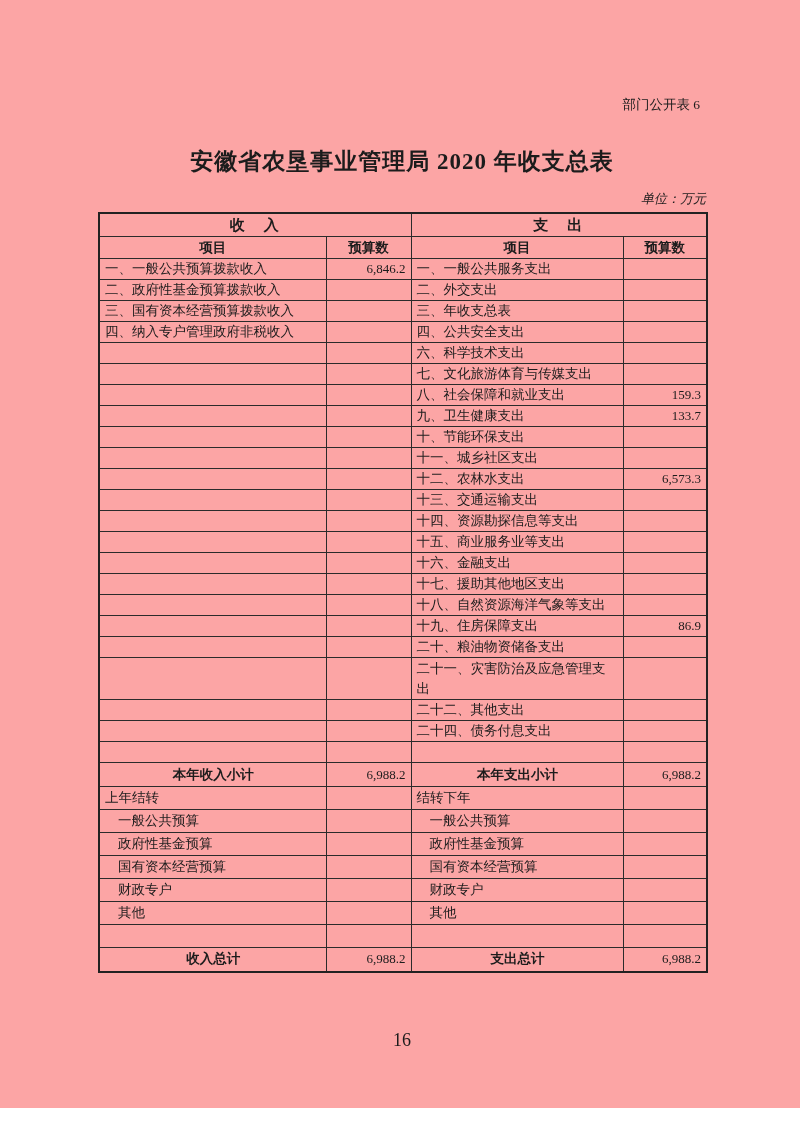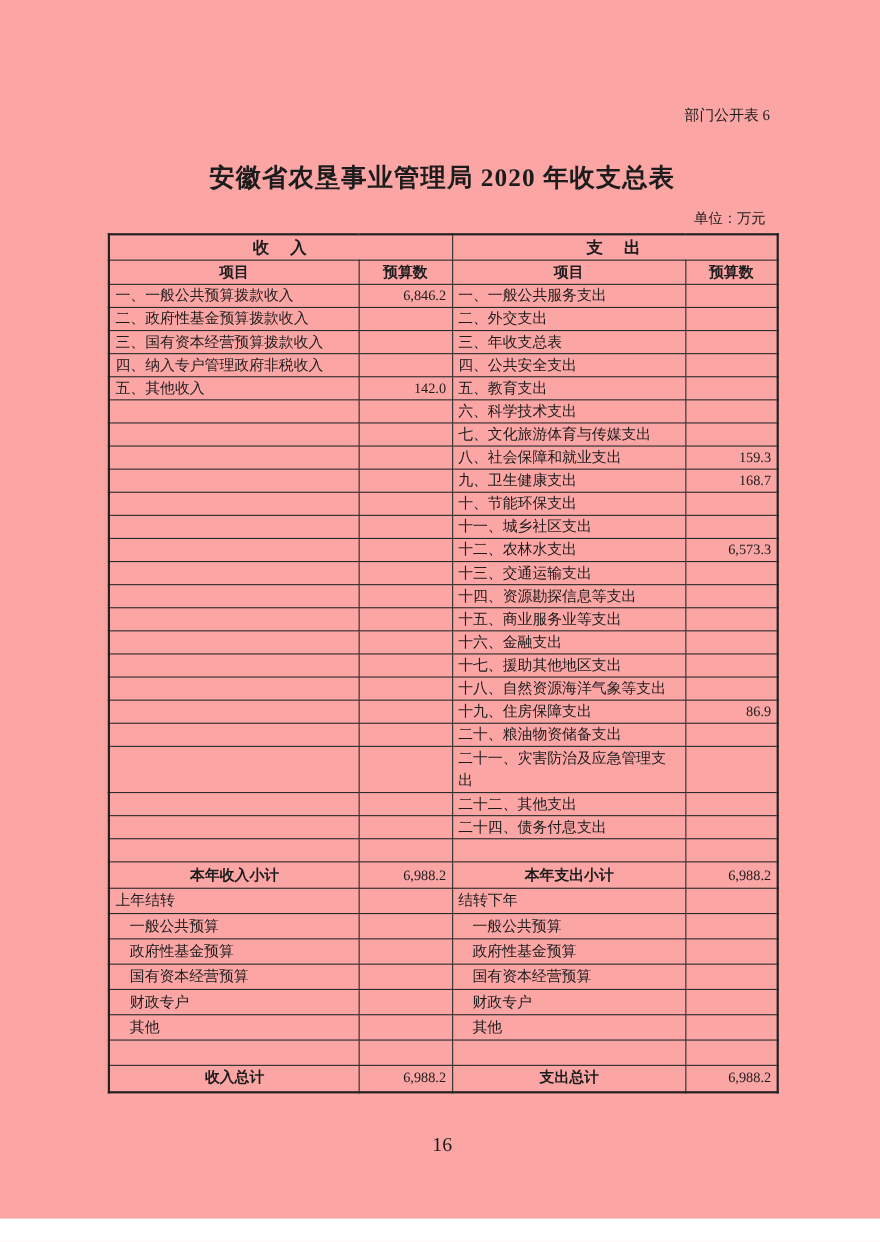--- a/index.html
+++ b/index.html
@@ -5,21 +5,21 @@
   html,body{margin:0;padding:0;background:#ffffff;}
   .page{
     position:relative;width:800px;height:1108px;background:#fca5a5;
     font-family:"Liberation Serif","DejaVu Serif",serif;color:#1c1c1c;overflow:hidden;
   }
   .corner-label{position:absolute;top:96px;right:100px;font-size:13.5px;}
   .doc-title{
     position:absolute;top:146px;left:98px;width:608px;text-align:center;
     font-size:23px;font-weight:bold;letter-spacing:1px;white-space:nowrap;
   }
-  .unit-note{position:absolute;top:190px;right:104px;font-size:13px;}
+  .unit-note{position:absolute;top:190px;right:94px;font-size:13px;font-style:italic;}
   table.budget{
     position:absolute;top:212px;left:98px;width:608px;
     border-collapse:collapse;table-layout:fixed;font-size:13.5px;
     border:2px solid #222222;
   }
   .budget th,.budget td{
     border:1px solid #2b2b2b;padding:0;overflow:hidden;white-space:nowrap;
     vertical-align:middle;
   }
   .budget th{font-weight:bold;text-align:center;}
@@ -89,26 +89,20 @@
           <td class="item">三、年收支总表</td>
           <td class="val"></td>
         </tr>
         <tr class="data-row">
           <td class="item">四、纳入专户管理政府非税收入</td>
           <td class="val"></td>
           <td class="item">四、公共安全支出</td>
           <td class="val"></td>
         </tr>
         <tr class="data-row">
-          <td class="item">五、其他收入</td>
-          <td class="val">142.0</td>
-          <td class="item">五、教育支出</td>
-          <td class="val"></td>
-        </tr>
-        <tr class="data-row">
           <td class="item"></td>
           <td class="val"></td>
           <td class="item">六、科学技术支出</td>
           <td class="val"></td>
         </tr>
         <tr class="data-row">
           <td class="item"></td>
           <td class="val"></td>
           <td class="item">七、文化旅游体育与传媒支出</td>
           <td class="val"></td>
@@ -116,21 +110,21 @@
         <tr class="data-row">
           <td class="item"></td>
           <td class="val"></td>
           <td class="item">八、社会保障和就业支出</td>
           <td class="val">159.3</td>
         </tr>
         <tr class="data-row">
           <td class="item"></td>
           <td class="val"></td>
           <td class="item">九、卫生健康支出</td>
-          <td class="val">168.7</td>
+          <td class="val">133.7</td>
         </tr>
         <tr class="data-row">
           <td class="item"></td>
           <td class="val"></td>
           <td class="item">十、节能环保支出</td>
           <td class="val"></td>
         </tr>
         <tr class="data-row">
           <td class="item"></td>
           <td class="val"></td>

